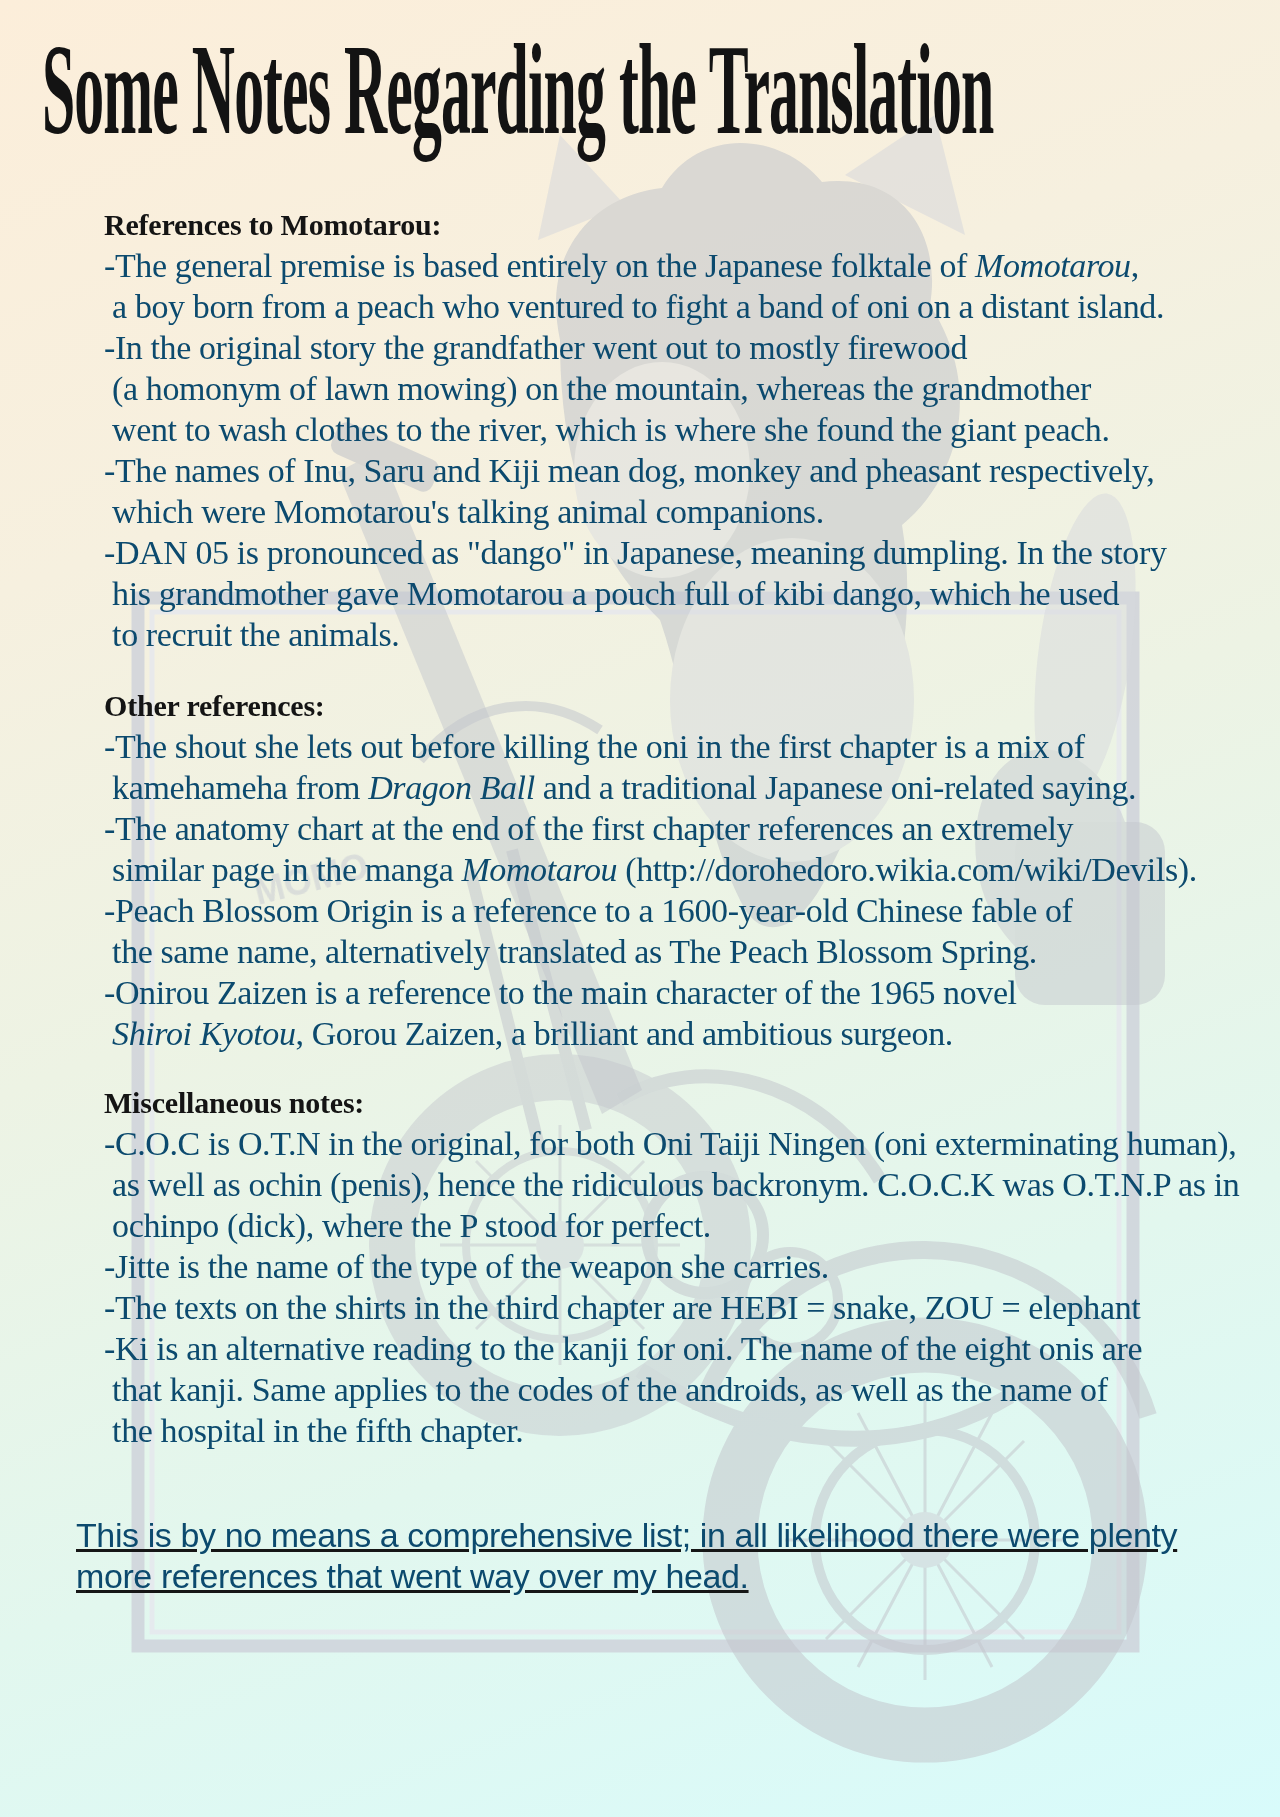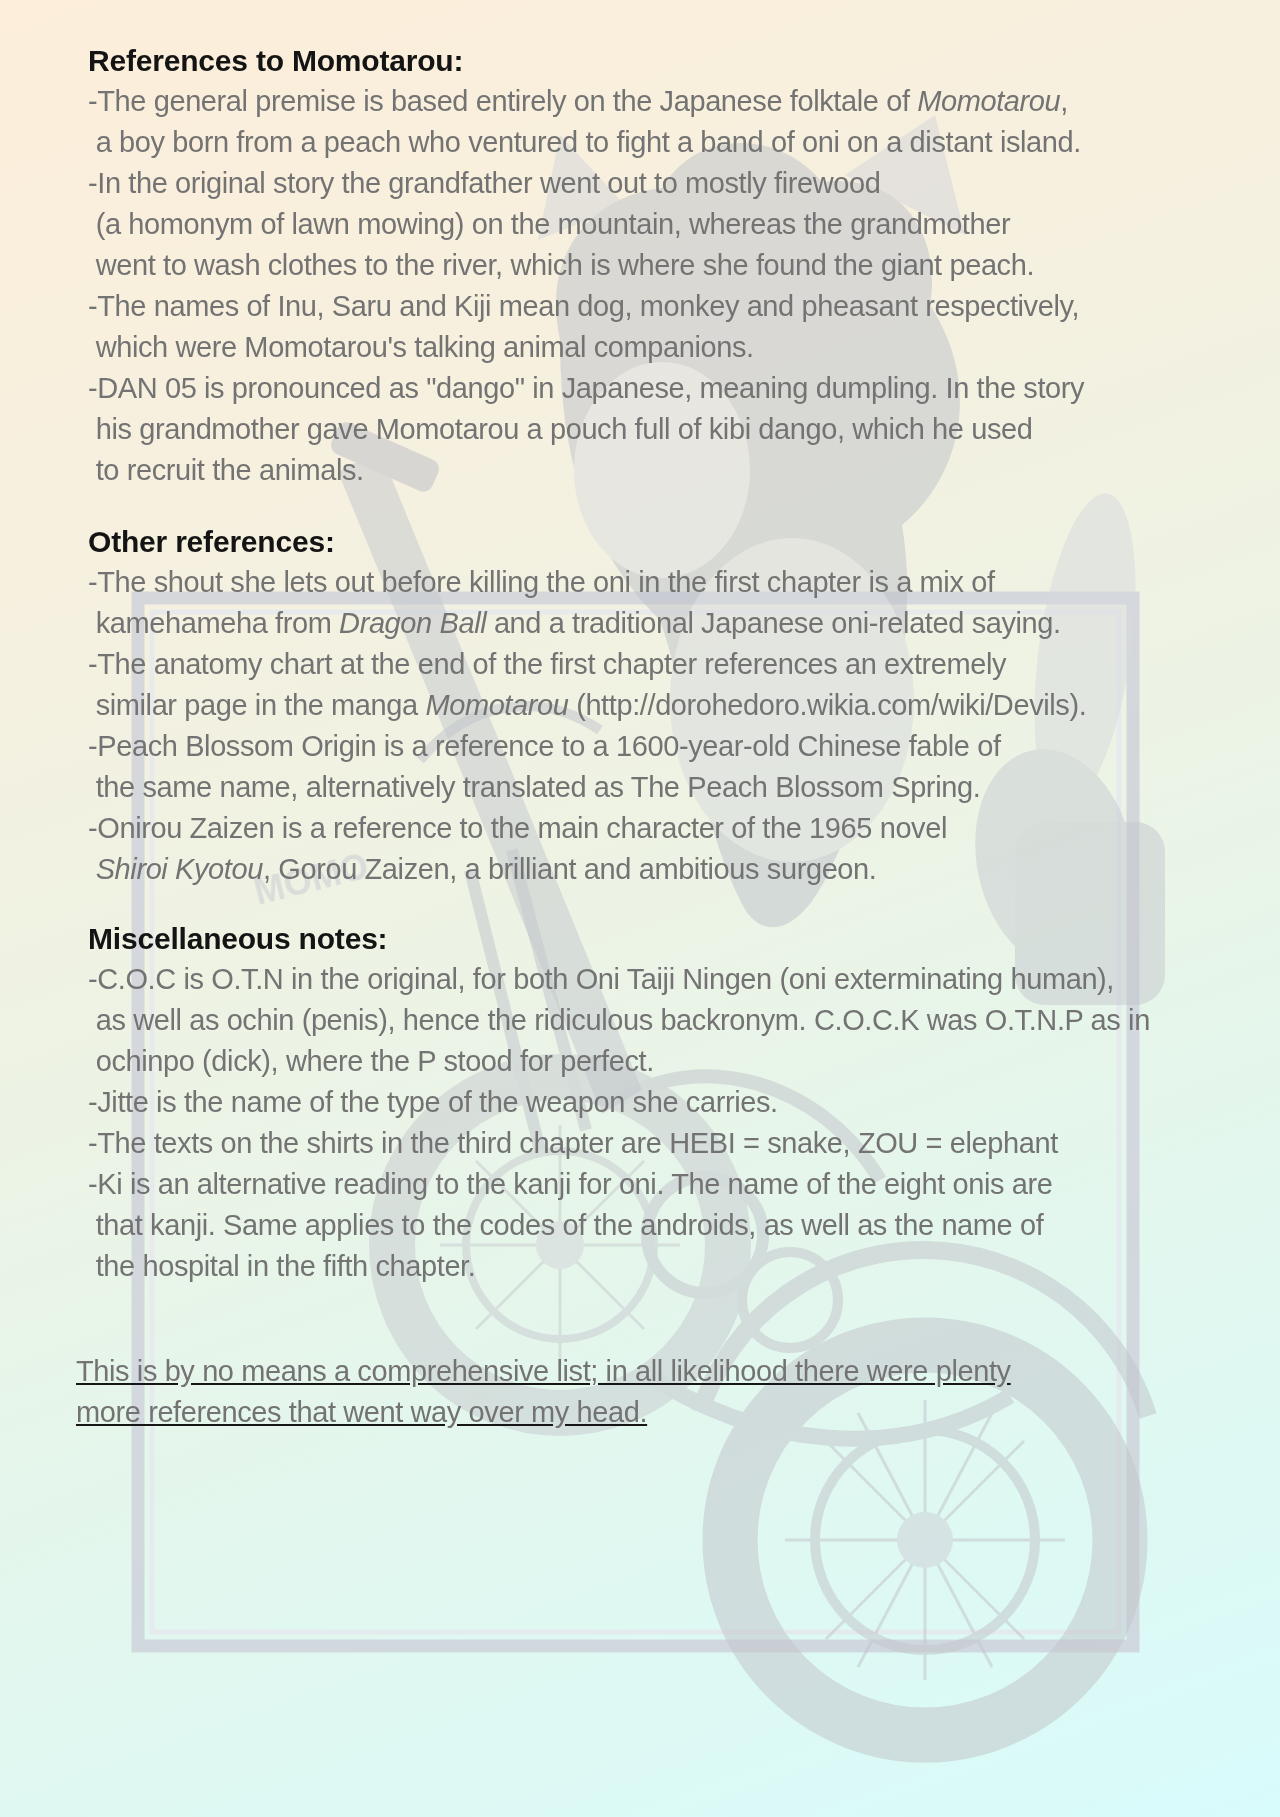--- a/index.html
+++ b/index.html
@@ -43,38 +43,38 @@
     white-space: nowrap;
     letter-spacing: -2px;
     transform: scale(0.46, 1.0);
     transform-origin: left center;
     color: #131313;
   }
   .notes {
     padding-left: 88px;
     padding-right: 30px;
   }
-  .section { margin: 0; }
+  .section { margin: 16px; font-family: Liberation Serif, serif; }
   .sec1 { margin-top: 40px; }
   .sec2 { margin-top: 30px; }
   .sec3 { margin-top: 28px; }
   .section-heading {
     font-size: 30px;
     font-weight: 700;
     line-height: 41px;
     letter-spacing: -0.2px;
     white-space: pre;
     color: #141414;
   }
   .line {
-    font-size: 29px;
+    font-size: 34px;
     line-height: 41px;
     letter-spacing: -0.4px;
     white-space: pre;
-    color: #737373;
+    color: #0c4a6e;
   }
   .it { font-style: italic; }
   .footer {
     margin-top: 64px;
     margin-left: -12px;
     text-decoration: underline;
   }
 </style>
 </head>
 <body>
@@ -131,20 +131,23 @@
     <path d="M 640 1370 C 760 1450 900 1462 1010 1396" stroke-width="16"></path>
     <path d="M 420 760 C 470 700 540 690 600 730" stroke-width="10"></path>
     <line x1="470" y1="870" x2="540" y2="1150" stroke-width="12"></line>
     <line x1="512" y1="850" x2="586" y2="1130" stroke-width="12"></line>
     <text x="258" y="905" font-size="36" font-family="Liberation Sans, sans-serif" font-weight="bold" fill="#c9ccd3" stroke="none" transform="rotate(-14 258 905)">MOMO</text>
   </g>
 </svg>
 
 <div class="content">
 
+  <div class="title-wrap">
+    <div class="page-title">Some Notes Regarding the Translation</div>
+  </div>
 
   <div class="notes">
 
     <section class="section sec1">
       <div class="section-heading">References to Momotarou:</div>
       <div class="section-lines">
           <div class="line"><span>-The general premise is based entirely on the Japanese folktale of </span><span class="it">Momotarou</span><span>,</span></div>
           <div class="line"><span> a boy born from a peach who ventured to fight a band of oni on a distant island.</span></div>
           <div class="line"><span>-In the original story the grandfather went out to mostly firewood</span></div>
           <div class="line"><span> (a homonym of lawn mowing) on the mountain, whereas the grandmother</span></div>

